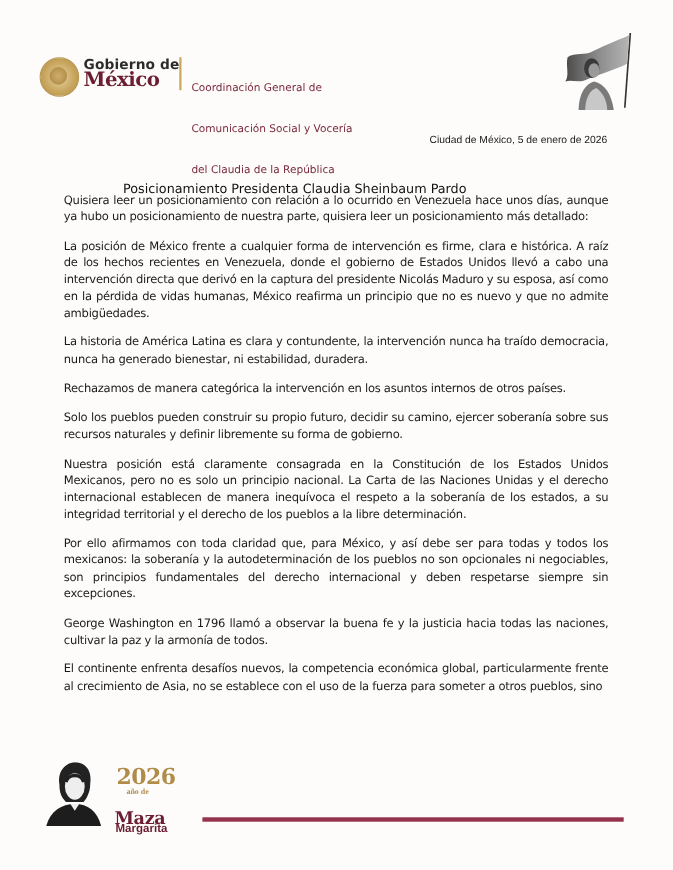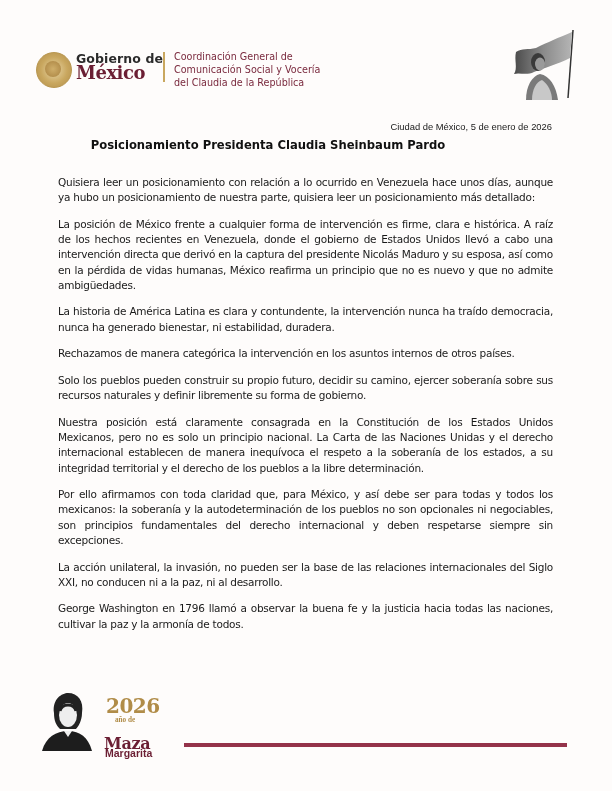--- a/index.html
+++ b/index.html
@@ -23,30 +23,30 @@
     }
     .gob-big {
       position: absolute; left: 76px; top: 62px; font-family: "DejaVu Serif", serif;
       font-size: 18px; font-weight: bold; color: #6b1e33; letter-spacing: -0.5px;
     }
     .vdivider { position: absolute; left: 163px; top: 52px; width: 1.5px; height: 30px; background: #c9a75f; }
     .ccs {
       position: absolute; left: 174px; top: 50px; font-family: "DejaVu Sans", sans-serif;
       font-size: 9.6px; line-height: 13px; color: #7a2a3e;
     }
-    .ccs div { white-space: nowrap; }
+    .ccs div { white-space: nowrap; margin-top: 24px; }
     .flag-art { position: absolute; left: 508px; top: 28px; width: 70px; height: 72px; }
 
     .date {
       position: absolute; right: 60px; top: 121px; font-family: Liberation Sans, sans-serif;
       font-size: 9.4px; color: #1a1a1a;
     }
     .title {
-      position: absolute; left: 0; width: 536px; top: 138px; text-align: center;
-      font-family: "DejaVu Sans", sans-serif; font-weight: bold; font-size: 11.6px; color: #111;
+      position: absolute; left: 0; width: 536px; top: 164px; text-align: center;
+      font-family: "DejaVu Sans", sans-serif; font-weight: normal; font-size: 11.6px; color: #111;
     }
     .body {
       position: absolute; left: 58px; width: 495px; top: 175px;
       font-family: "DejaVu Sans", sans-serif; font-size: 10.5px; line-height: 15.2px; color: #1a1a1a;
       letter-spacing: -0.25px;
     }
     .body p { margin: 0 0 11.5px 0; text-align: justify; }
 
     .footer-art { position: absolute; left: 40px; top: 693px; width: 52px; height: 58px; }
     .year {
@@ -101,22 +101,22 @@
 <div class="title">Posicionamiento Presidenta Claudia Sheinbaum Pardo</div>
 
 <div class="body">
   <p>Quisiera leer un posicionamiento con relación a lo ocurrido en Venezuela hace unos días, aunque ya hubo un posicionamiento de nuestra parte, quisiera leer un posicionamiento más detallado:</p>
   <p>La posición de México frente a cualquier forma de intervención es firme, clara e histórica. A raíz de los hechos recientes en Venezuela, donde el gobierno de Estados Unidos llevó a cabo una intervención directa que derivó en la captura del presidente Nicolás Maduro y su esposa, así como en la pérdida de vidas humanas, México reafirma un principio que no es nuevo y que no admite ambigüedades.</p>
   <p>La historia de América Latina es clara y contundente, la intervención nunca ha traído democracia, nunca ha generado bienestar, ni estabilidad, duradera.</p>
   <p>Rechazamos de manera categórica la intervención en los asuntos internos de otros países.</p>
   <p>Solo los pueblos pueden construir su propio futuro, decidir su camino, ejercer soberanía sobre sus recursos naturales y definir libremente su forma de gobierno.</p>
   <p>Nuestra posición está claramente consagrada en la Constitución de los Estados Unidos Mexicanos, pero no es solo un principio nacional. La Carta de las Naciones Unidas y el derecho internacional establecen de manera inequívoca el respeto a la soberanía de los estados, a su integridad territorial y el derecho de los pueblos a la libre determinación.</p>
   <p>Por ello afirmamos con toda claridad que, para México, y así debe ser para todas y todos los mexicanos: la soberanía y la autodeterminación de los pueblos no son opcionales ni negociables, son principios fundamentales del derecho internacional y deben respetarse siempre sin excepciones.</p>
-  <p>La acción unilateral, la invasión, no pueden ser la base de las relaciones internacionales del Siglo XXI, no conducen ni a la paz, ni al desarrollo.</p>
   <p>George Washington en 1796 llamó a observar la buena fe y la justicia hacia todas las naciones, cultivar la paz y la armonía de todos.</p>
+  <p>El continente enfrenta desafíos nuevos, la competencia económica global, particularmente frente al crecimiento de Asia, no se establece con el uso de la fuerza para someter a otros pueblos, sino</p>
 </div>
 
 <div>
   <svg class="footer-art" viewBox="0 0 52 58">
     <path d="M14 20 C12 6 22 0 28 0 C38 0 44 8 42 20 C42 28 38 34 36 36 L20 36 C16 32 14 28 14 20 Z" fill="#222"></path>
     <ellipse cx="28" cy="22" rx="9" ry="12" fill="#eeeeee"></ellipse>
     <path d="M20 18 C22 10 34 10 36 18" stroke="#222" stroke-width="3" fill="none"></path>
     <path d="M2 58 C6 44 16 38 28 38 C40 38 48 44 52 58 Z" fill="#1d1d1d"></path>
     <path d="M24 38 L28 44 L32 38 Z" fill="#eee"></path>
   </svg>

